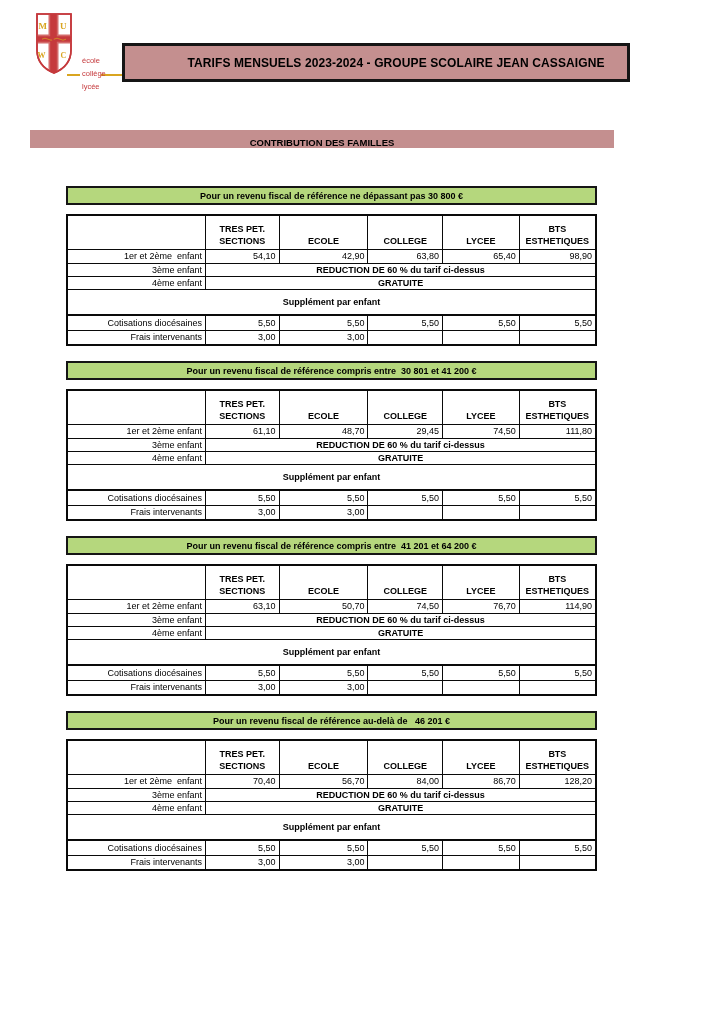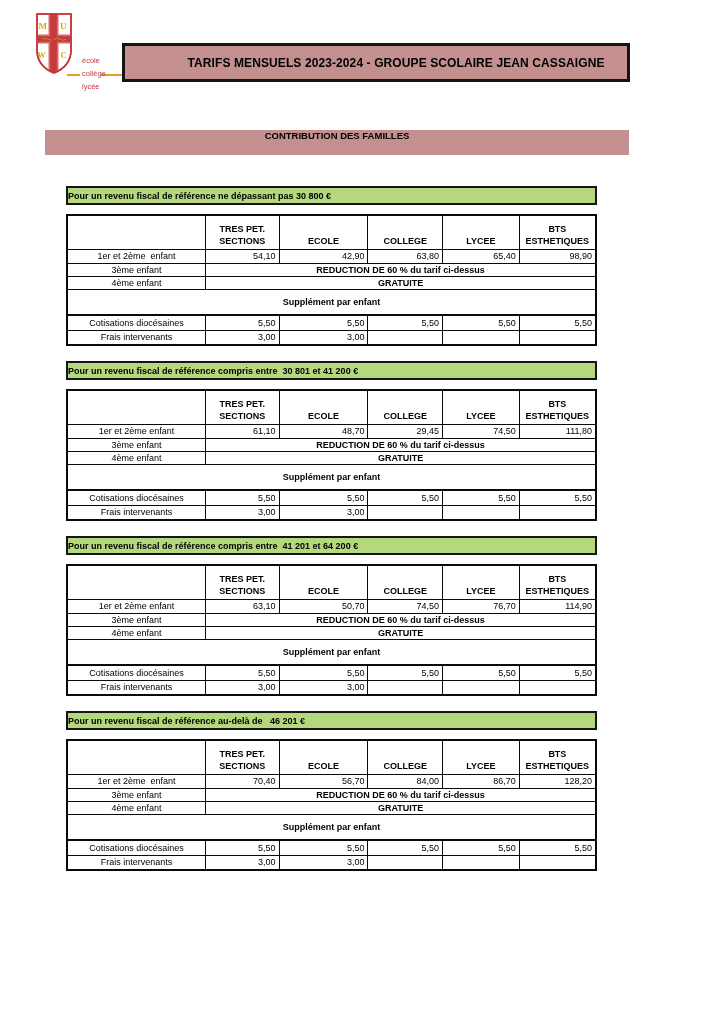--- a/index.html
+++ b/index.html
@@ -30,47 +30,47 @@
   .gold-line.seg-a{left:32px;width:13px;}
   .gold-line.seg-b{left:66px;width:21px;}
   
   .title-bar{
     position:absolute;left:122px;top:43px;width:508px;height:39px;
     background:var(--pink);border:3px solid #151515;
     display:flex;align-items:center;justify-content:center;
     font-weight:bold;font-size:12px;letter-spacing:0.1px;white-space:pre;padding-left:40px;
   }
   .contribution-bar{
-    position:absolute;left:45px;top:130px;width:584px;height:25px;
+    position:absolute;left:30px;top:130px;width:584px;height:18px;
     background:var(--pink);
-    display:flex;align-items:flex-start;justify-content:center;
+    display:flex;align-items:flex-end;justify-content:center;
     font-weight:bold;font-size:9.5px;
   }
   
   .sections{position:absolute;left:66px;top:186px;width:531px;}
   .tariff-section{margin-bottom:15px;}
   .green-banner{
     height:19px;background:var(--green);border:2px solid #151515;
-    display:flex;align-items:center;justify-content:flex-start;
+    display:flex;align-items:center;justify-content:center;
     font-weight:bold;font-size:9px;white-space:pre;
   }
   table.tariff-table{
     margin-top:9px;width:100%;
     border-collapse:collapse;table-layout:fixed;
     font-size:9px;border:2px solid var(--ink);padding-left:18px;
   }
   .tariff-table th,.tariff-table td{
     border:1px solid var(--ink);
     padding:0 3px;overflow:hidden;
   }
   .tariff-table thead th{
     height:34px;vertical-align:bottom;text-align:center;
     font-weight:bold;padding:2px 1px;line-height:12px;
   }
-  .tariff-table td.lbl{text-align:center;white-space:pre;}
+  .tariff-table td.lbl{text-align:right;white-space:pre;}
   .tariff-table td.val{text-align:right;}
   .tariff-table tr.r-first td{height:14px;}
   .tariff-table tr.r-reduction td,
   .tariff-table tr.r-gratuite td{height:13px;}
   .tariff-table td.span-cell{text-align:center;font-weight:bold;margin-top:26px;}
   .tariff-table td.supplement-cell{
     height:26px;text-align:center;font-weight:bold;vertical-align:middle;
     border-bottom:2px solid var(--ink);border-top:1px solid var(--ink);margin-top:44px;
   }
   .tariff-table tr.r-cotisations td,

